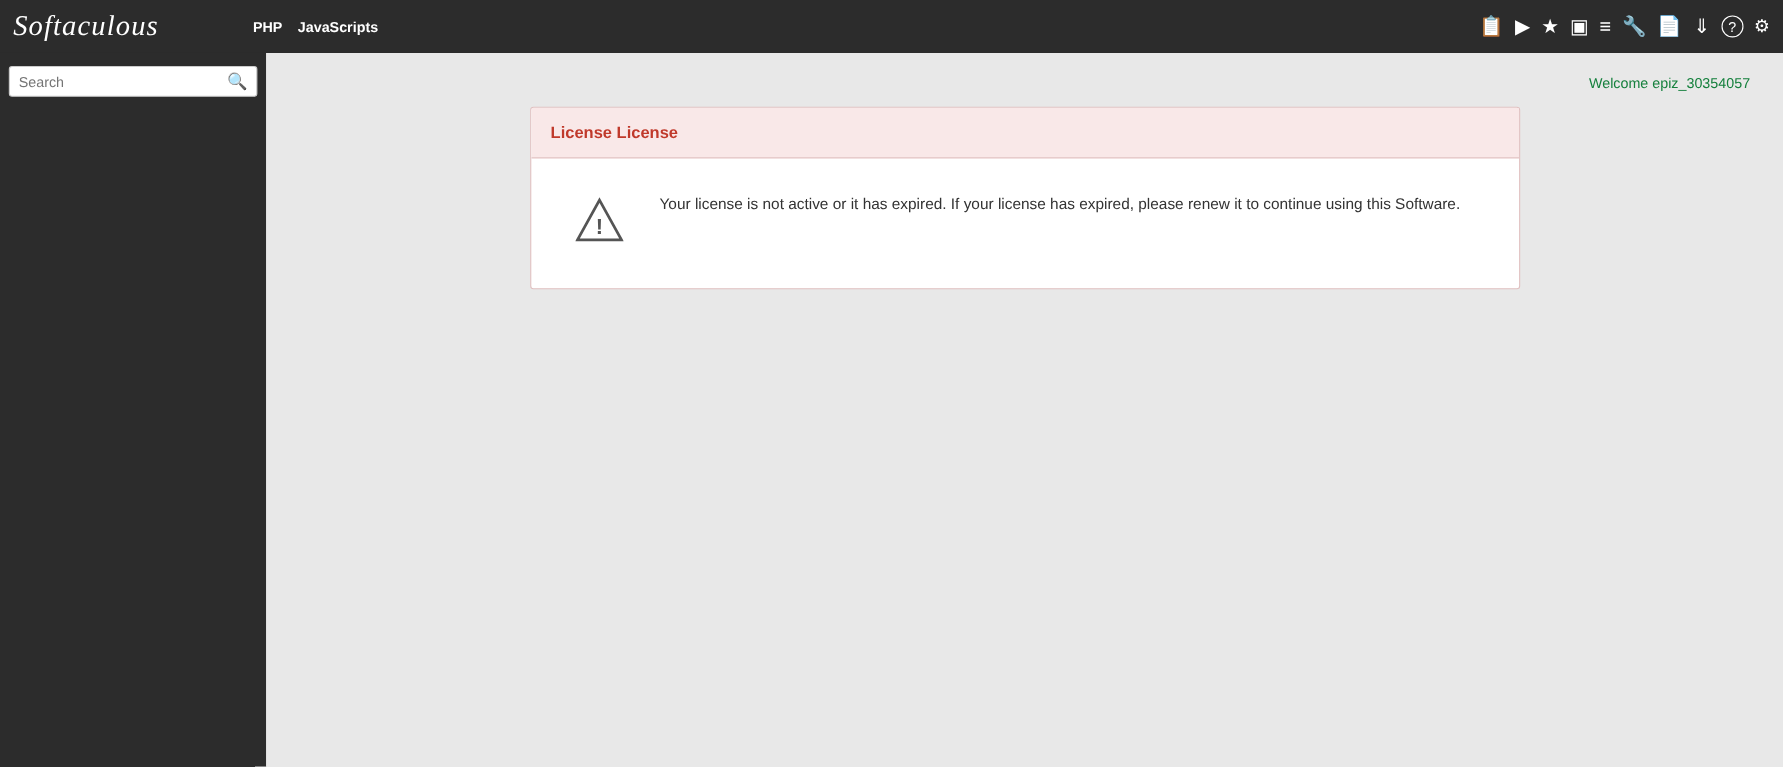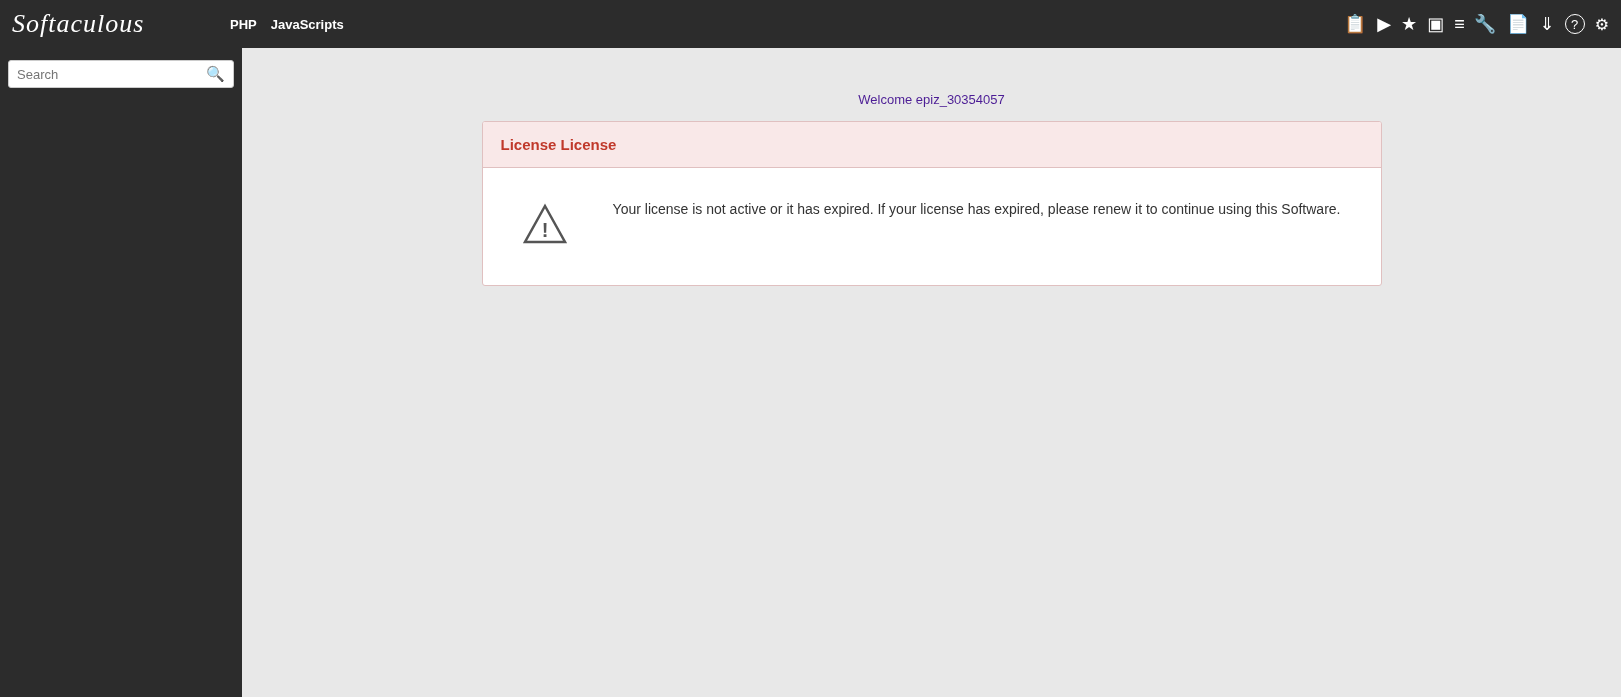--- a/index.html
+++ b/index.html
@@ -98,25 +98,24 @@
 
     
     .main-content {
       flex: 1;
       padding: 20px 30px;
       background: #e8e8e8;
     }
 
     
     .welcome-bar {
-      text-align: center;
+      text-align: right;
       margin-bottom: 14px;
-      color: #4c1d95;
+      color: #15803d;
       font-size: 13px;
-      margin-top: 24px;
     }
 
     
     .license-box {
       background: #fff;
       border: 1px solid #e0c0c0;
       border-radius: 3px;
       max-width: 900px;
       margin: 0 auto;
       overflow: hidden;
@@ -140,21 +139,21 @@
     .warning-icon {
       font-size: 40px;
       color: #555;
       flex-shrink: 0;
       margin-top: 4px;
     }
     .license-message {
       color: #333;
       font-size: 14px;
       line-height: 1.7;
-      text-align: right;
+      text-align: center;
       flex: 1;
     }
 
     
     .footer-area {
       margin-top: 40px;
       position: relative;
     }
     .time-info {
       text-align: center;

